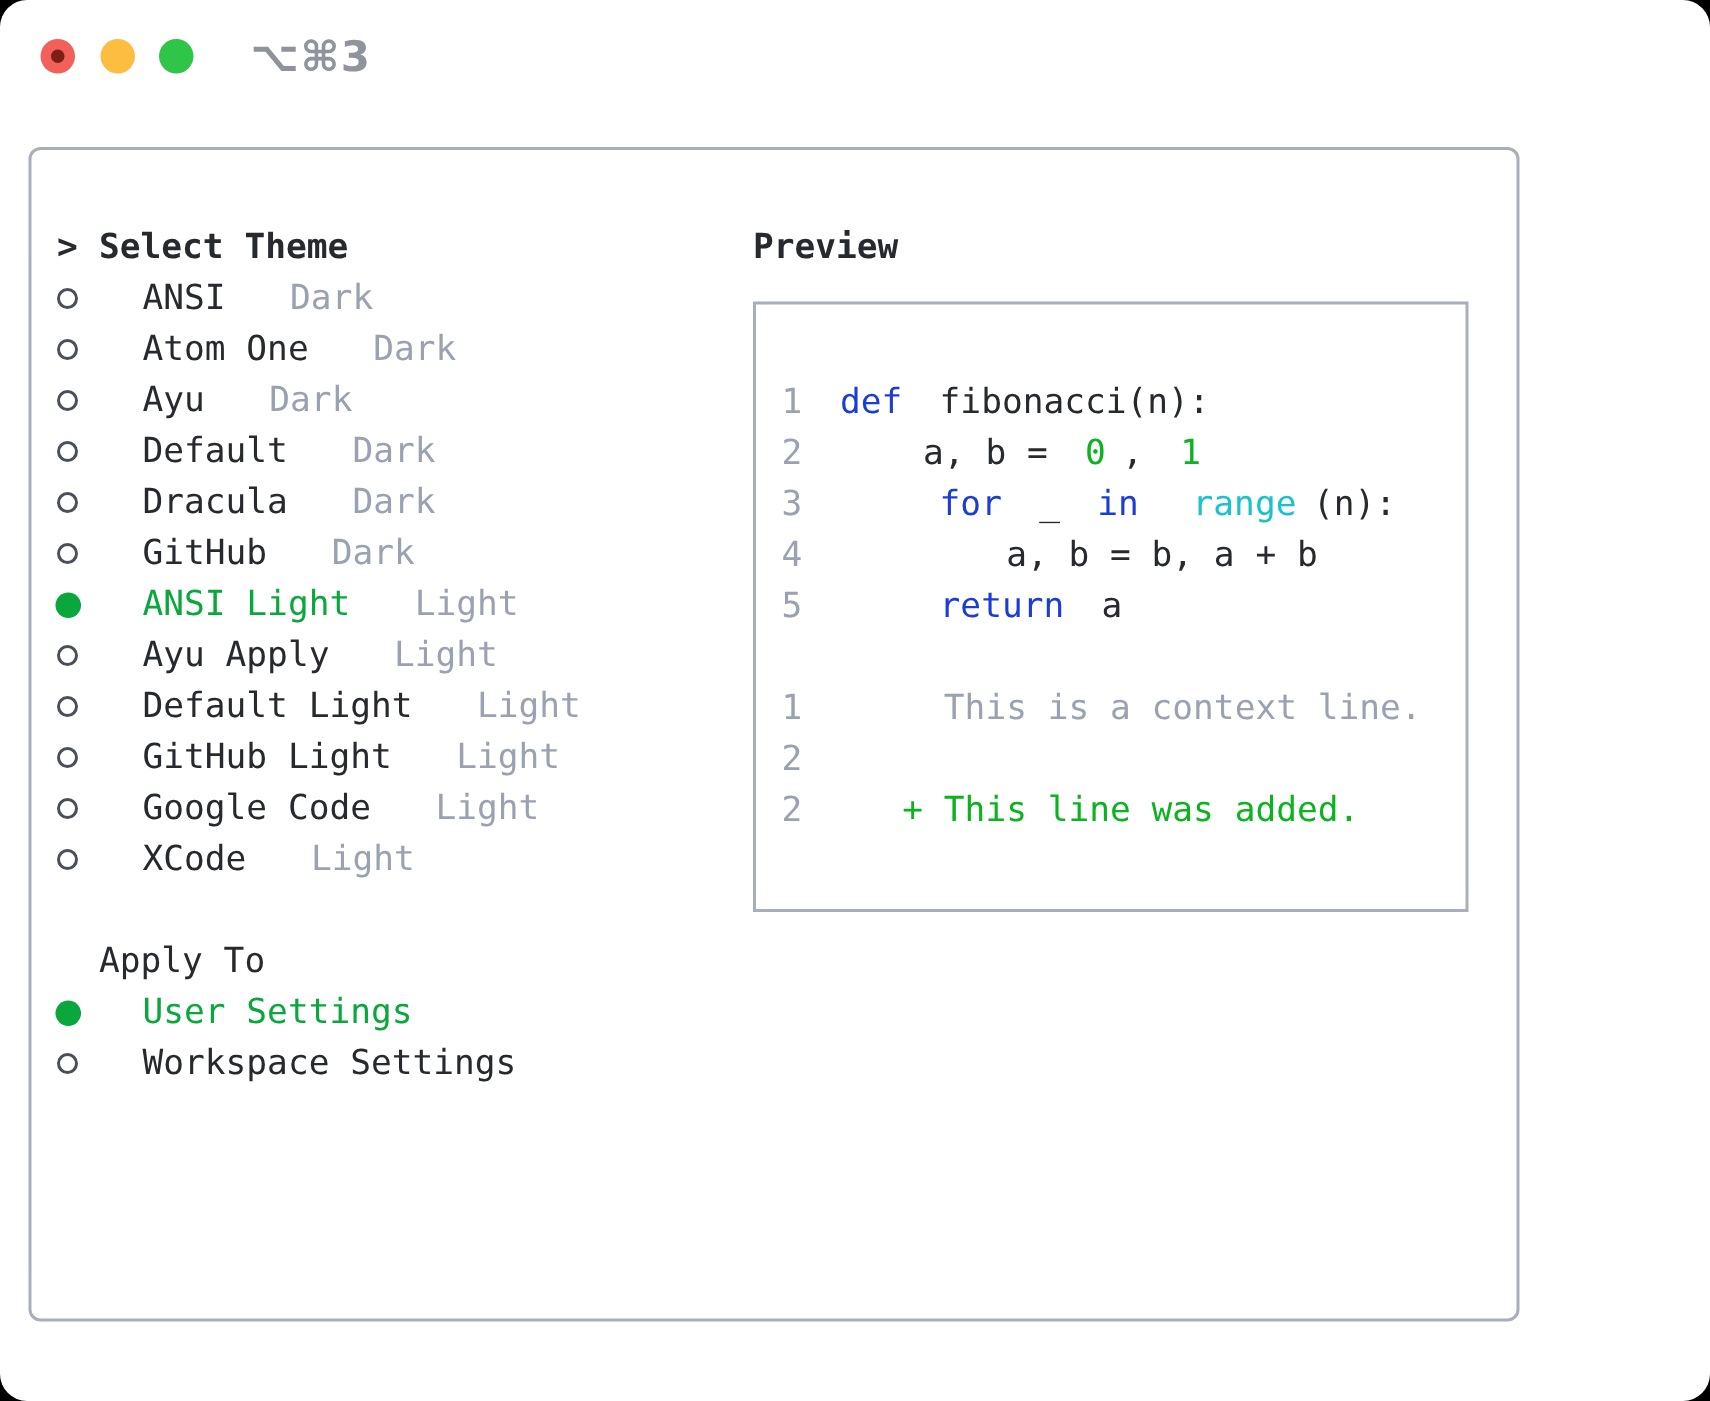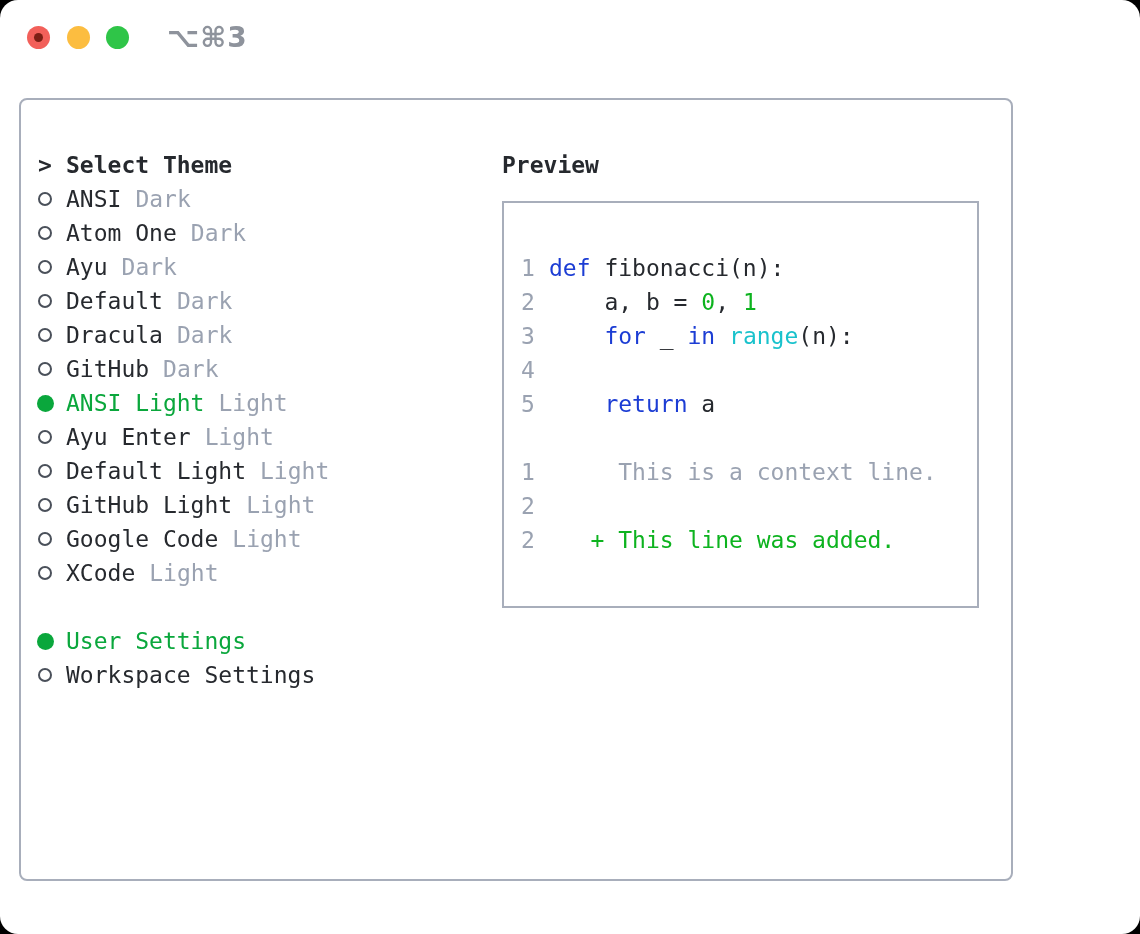--- a/index.html
+++ b/index.html
@@ -30,39 +30,39 @@
   .panel{position:absolute;left:19px;top:98px;width:994px;height:783px;
     border:2px solid var(--border);border-radius:8px;background:#fff;}
 
   
   .left-col{position:absolute;left:17px;top:48px;width:430px;}
   .row{height:34px;display:flex;align-items:center;font-size:23px;color:var(--text);}
   .marker{width:28px;flex:0 0 28px;display:flex;align-items:center;}
   .caret{font-weight:bold;color:var(--text);}
   .hdr{font-weight:bold;color:var(--text);}
   ul{list-style:none;}
-  li.row{cursor:default;}
+  li.row{cursor:default;gap:29px;}
   .circle{width:14px;height:14px;border:2px solid var(--circle);border-radius:50%;}
   .circle.filled{width:17px;height:17px;border:none;background:var(--ui-green);margin-left:-1px;}
   .t-name{white-space:pre;}
   .t-name.selected{color:var(--ui-green);}
   .variant{color:var(--muted);margin-left:14px;white-space:pre;}
   .spacer{height:34px;}
   .hint{margin-top:0;width:412px;font-size:23px;line-height:34px;color:var(--muted);}
 
   
   .preview-col{position:absolute;left:481px;top:48px;}
   .preview-title{height:34px;display:flex;align-items:center;font-size:23px;
     font-weight:bold;color:var(--text);}
   .preview-box{margin-top:19px;width:477px;height:407px;border:2px solid var(--border);
     background:#fff;overflow:hidden;}
   .code{padding:48px 0 0 17px;}
   .code-line{height:34px;display:flex;align-items:center;font-size:23px;white-space:pre;}
   .ln{display:inline-block;width:28px;color:var(--muted);flex:0 0 28px;}
-  .seg{white-space:pre;}
+  .seg{white-space:pre;margin-left:11px;}
   .c-dark{color:var(--text);}
   .c-blue{color:var(--blue);}
   .c-cyan{color:var(--cyan);}
   .c-green{color:var(--code-green);}
   .c-gray{color:var(--muted);}
   .c-red{color:var(--red);}
 </style>
 </head>
 <body>
 
@@ -135,21 +135,21 @@
               <span class="marker">
                 <span class="circle filled"></span>
               </span>
               <span class="t-name selected">ANSI Light</span>
               <span class="variant">Light</span>
             </li>
             <li class="row">
               <span class="marker">
                 <span class="circle"></span>
               </span>
-              <span class="t-name">Ayu Enter</span>
+              <span class="t-name">Ayu Apply</span>
               <span class="variant">Light</span>
             </li>
             <li class="row">
               <span class="marker">
                 <span class="circle"></span>
               </span>
               <span class="t-name">Default Light</span>
               <span class="variant">Light</span>
             </li>
             <li class="row">
@@ -170,20 +170,24 @@
               <span class="marker">
                 <span class="circle"></span>
               </span>
               <span class="t-name">XCode</span>
               <span class="variant">Light</span>
             </li>
           </ul>
 
         <div class="spacer"></div>
 
+        <div class="row">
+          <span class="marker"></span>
+          <span>Apply To</span>
+        </div>
 
         <ul id="apply-list">
             <li class="row">
               <span class="marker">
                 <span class="circle filled"></span>
               </span>
               <span class="t-name selected">User Settings</span>
             </li>
             <li class="row">
               <span class="marker">
@@ -197,21 +201,21 @@
 
       </div>
 
       <div class="preview-col">
         <div class="preview-title">Preview</div>
         <div class="preview-box">
           <div class="code" id="code">
               <div class="code-line"><span class="ln">1</span><span class="seg c-blue">def</span><span class="seg c-dark"> fibonacci(n):</span></div>
               <div class="code-line"><span class="ln">2</span><span class="seg c-dark">    a, b = </span><span class="seg c-green">0</span><span class="seg c-dark">, </span><span class="seg c-green">1</span></div>
               <div class="code-line"><span class="ln">3</span><span class="seg c-dark">    </span><span class="seg c-blue">for</span><span class="seg c-dark"> _ </span><span class="seg c-blue">in</span><span class="seg c-dark"> </span><span class="seg c-cyan">range</span><span class="seg c-dark">(n):</span></div>
-              <div class="code-line"><span class="ln">4</span></div>
+              <div class="code-line"><span class="ln">4</span><span class="seg c-dark">        a, b = b, a + b</span></div>
               <div class="code-line"><span class="ln">5</span><span class="seg c-dark">    </span><span class="seg c-blue">return</span><span class="seg c-dark"> a</span></div>
               <div class="code-line"><span class="ln"></span></div>
               <div class="code-line"><span class="ln">1</span><span class="seg c-gray">     This is a context line.</span></div>
               <div class="code-line"><span class="ln">2</span></div>
               <div class="code-line"><span class="ln">2</span><span class="seg c-green">   + This line was added.</span></div>
             </div>
         </div>
       </div>
 
     </div>

